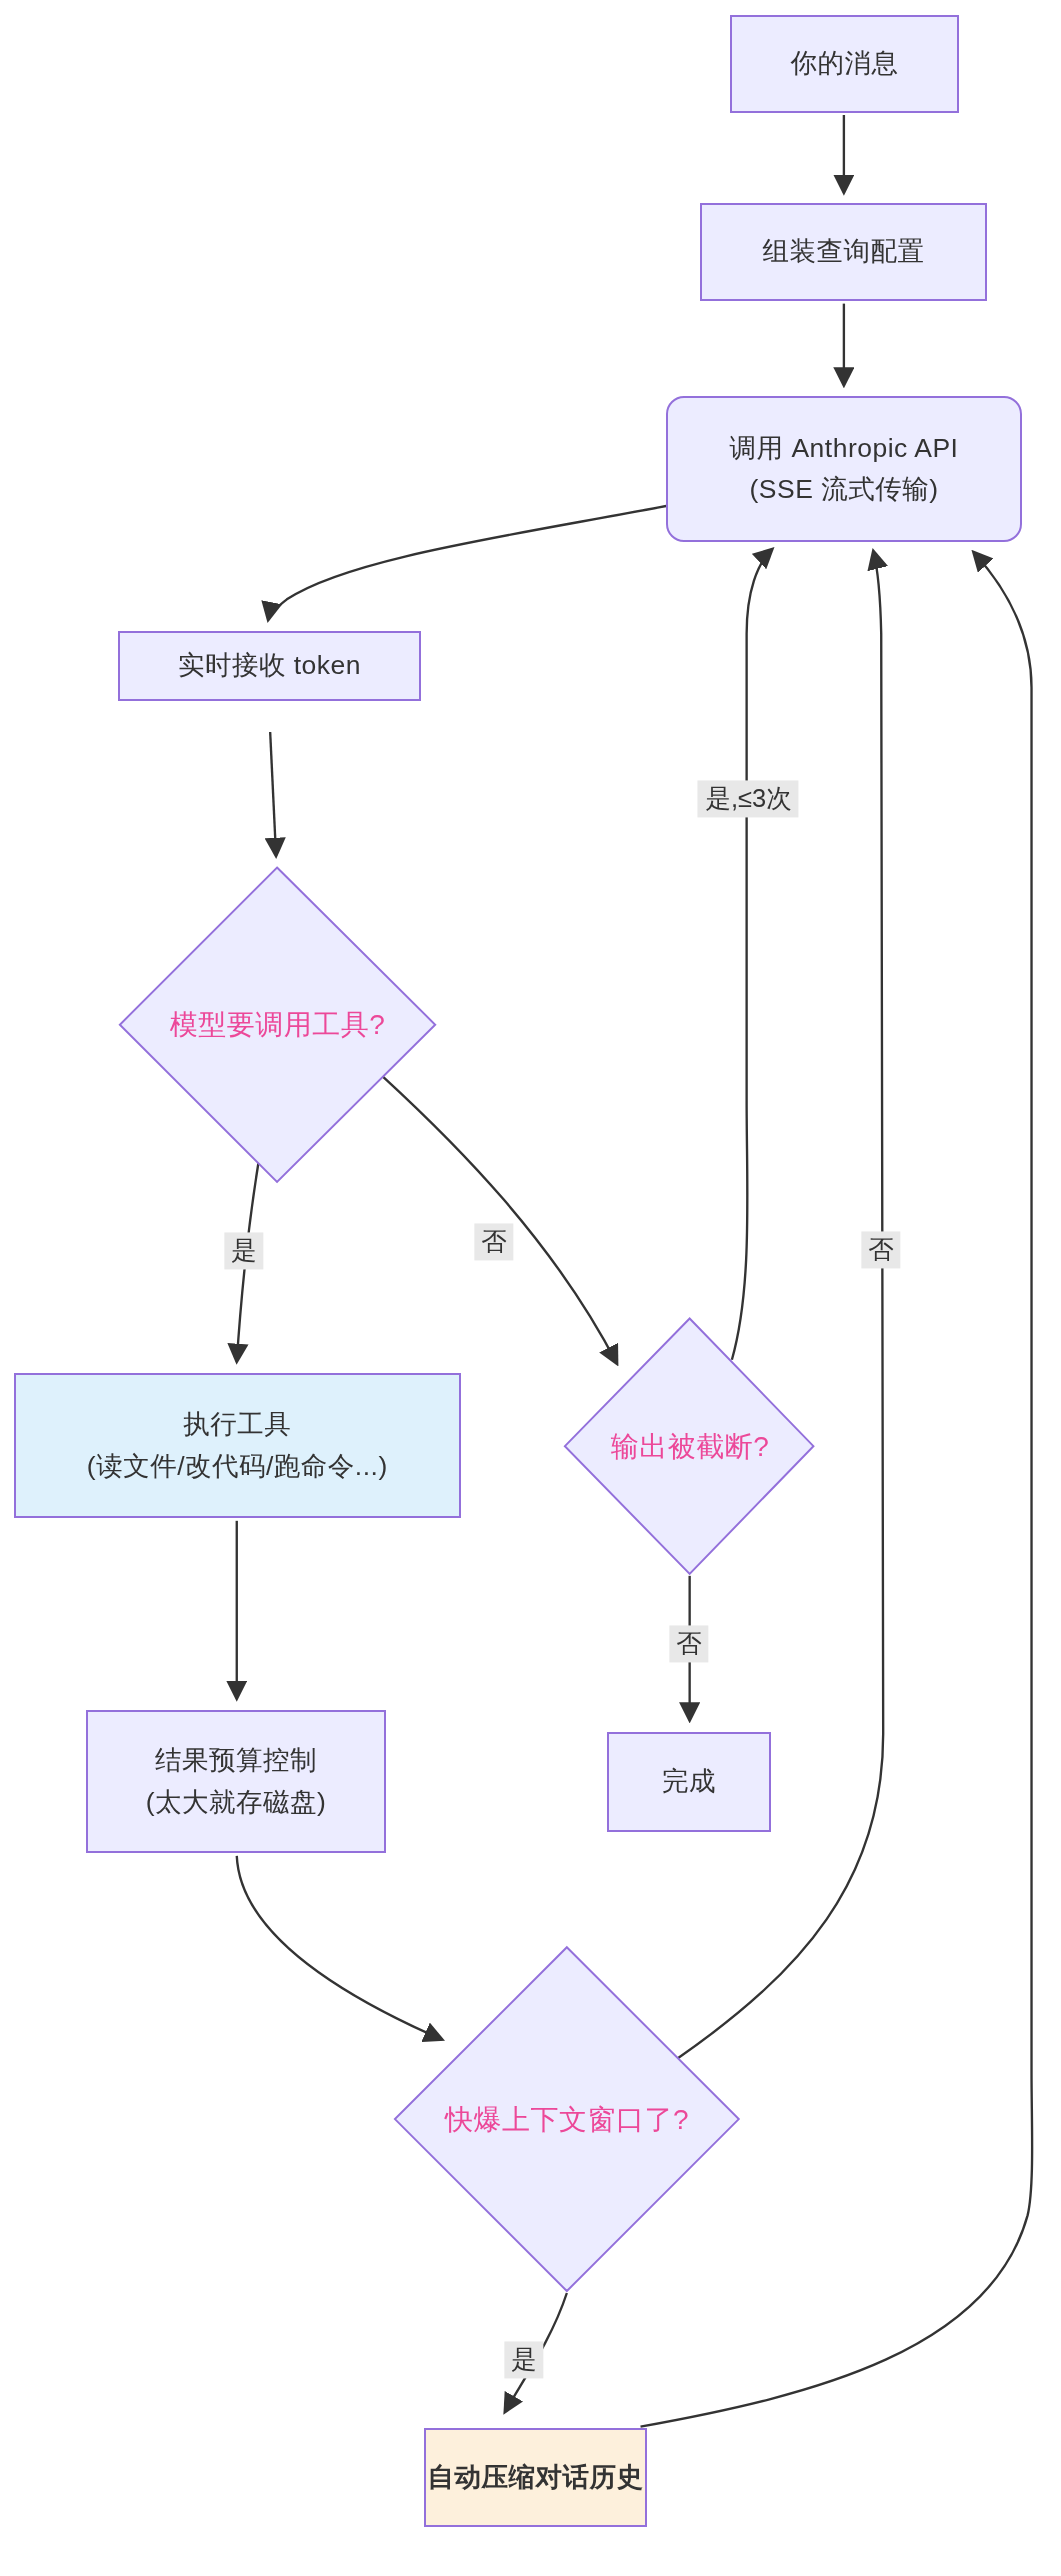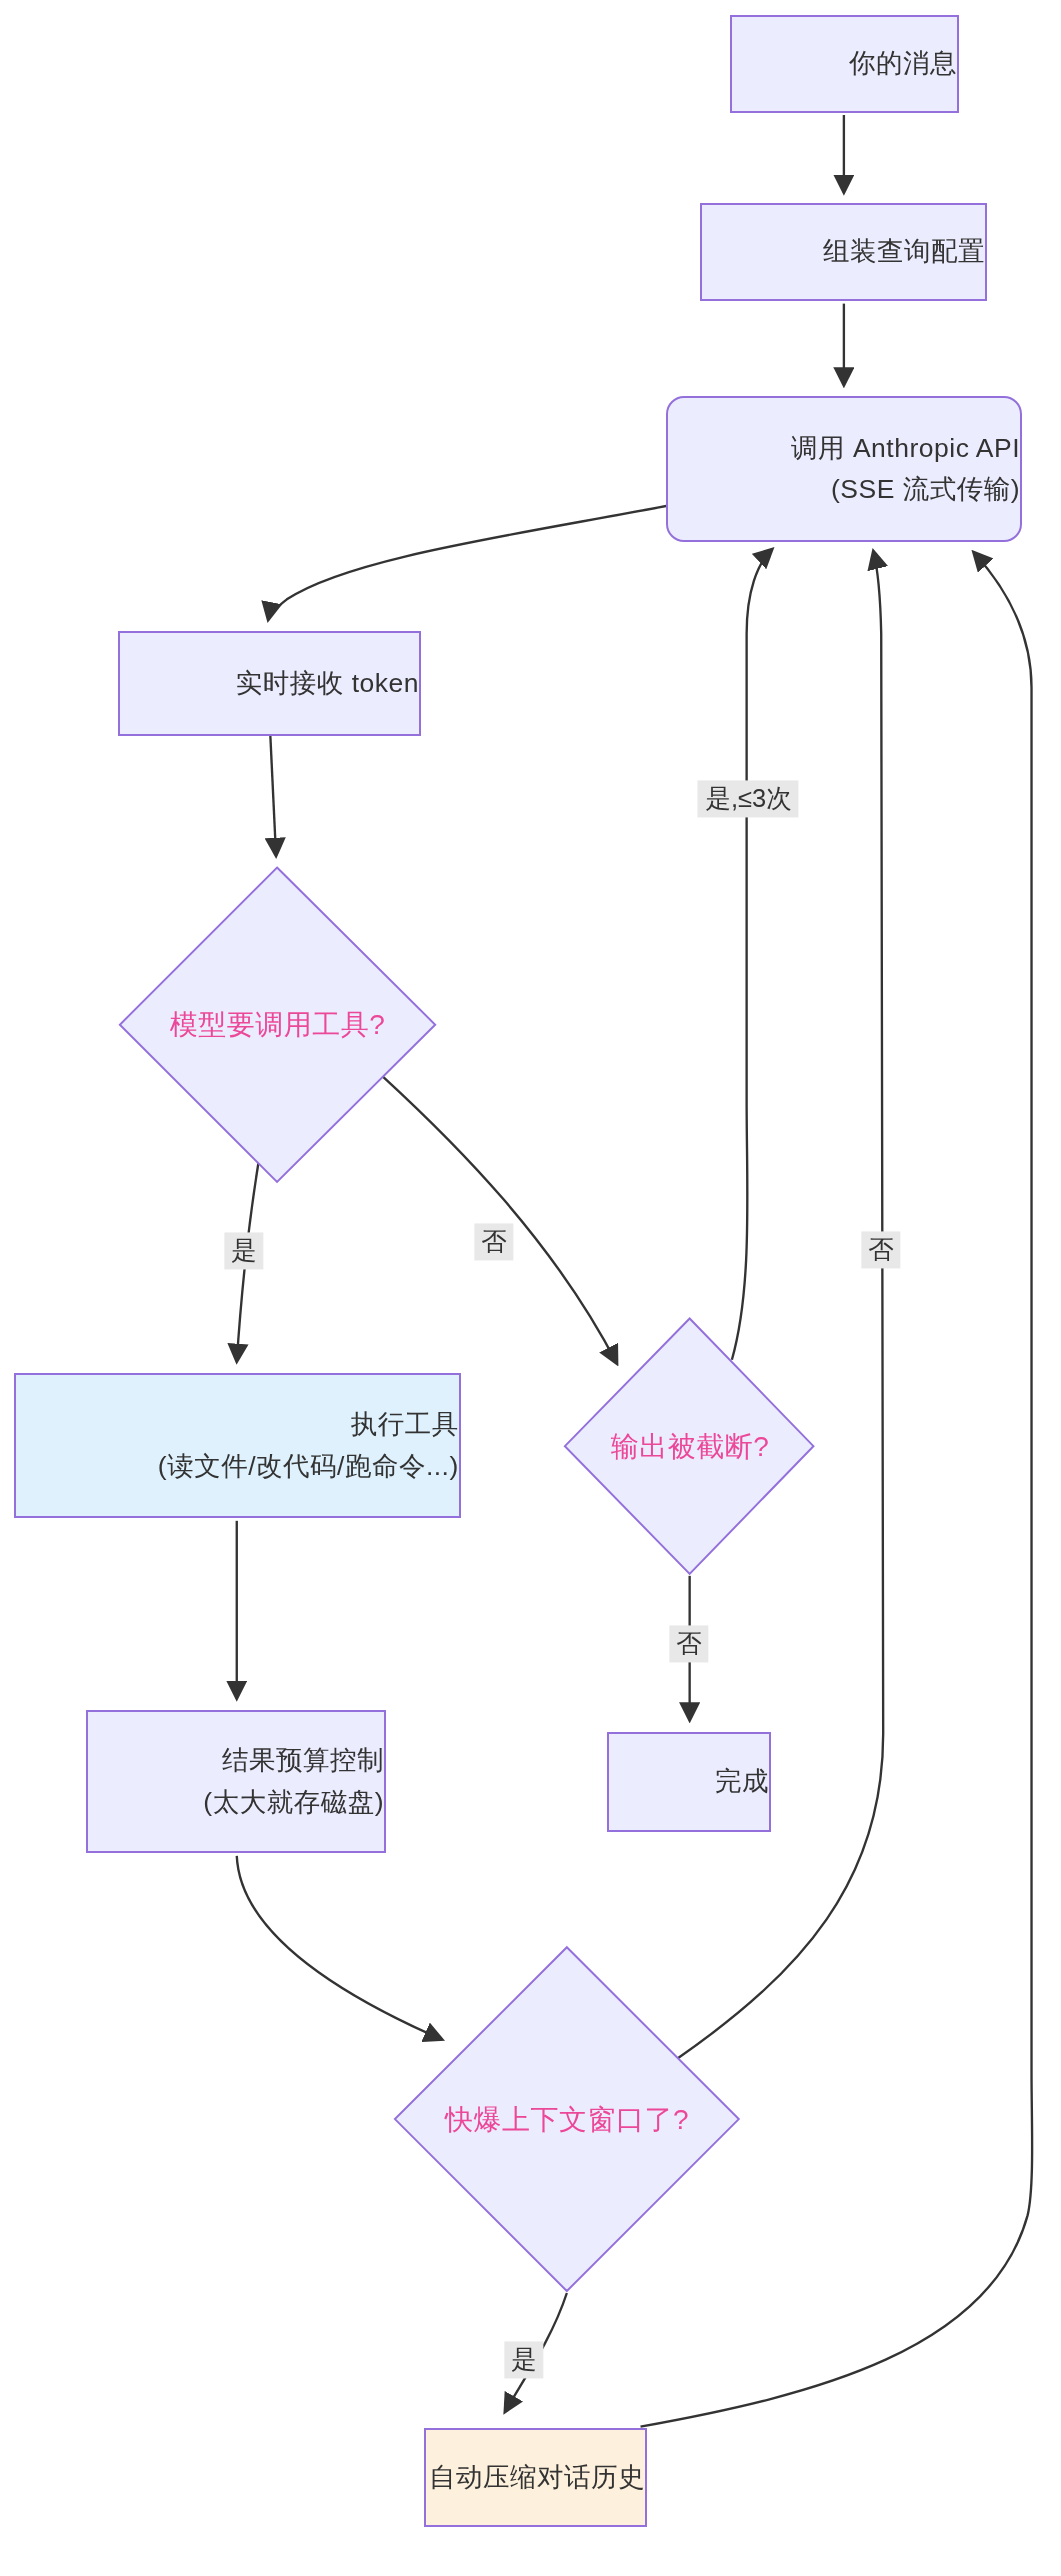--- a/index.html
+++ b/index.html
@@ -15,21 +15,21 @@
   .node {
     position:absolute;
     box-sizing:border-box;
     background:#ECECFF;
     border:2px solid #9370DB;
     color:#333333;
     font-size:26.5px;
     line-height:1.55;
     display:flex;
     flex-direction:column;
-    align-items:flex-end;
+    align-items:center;
     justify-content:center;
     text-align:center;
     letter-spacing:0.5px;
   }
   .node.blue  { background:#DEF1FC; }
   .node.cream { background:#FDF0DC; }
   .diamond-text {
     position:absolute;
     display:flex;
     align-items:center;
@@ -91,39 +91,39 @@
 
   <div class="node" style="left:700px; top:203px; width:287px; height:98px;">
     <div>组装查询配置</div>
   </div>
 
   <div class="node" style="left:666px; top:396px; width:356px; height:146px;border-radius:18px;">
     <div>调用 Anthropic API</div>
     <div>(SSE 流式传输)</div>
   </div>
 
-  <div class="node" style="left:118px; top:631px; width:303px; height:105px;">
+  <div class="node" style="left:118px; top:631px; width:303px; height:70px;">
     <div>实时接收 token</div>
   </div>
 
   <div class="node blue" style="left:13.8px; top:1373px; width:447px; height:145px;">
     <div>执行工具</div>
     <div>(读文件/改代码/跑命令...)</div>
   </div>
 
   <div class="node" style="left:607px; top:1732px; width:164px; height:100px;">
     <div>完成</div>
   </div>
 
   <div class="node" style="left:86px; top:1710px; width:300px; height:143px;">
     <div>结果预算控制</div>
     <div>(太大就存磁盘)</div>
   </div>
 
-  <div class="node cream" style="left:424px; top:2428px; width:223px; height:99px;">
+  <div class="node cream" style="left:424px; top:2428px; width:223px; height:99px;font-weight:bold;">
     <div>自动压缩对话历史</div>
   </div>
 
   <div class="diamond-text" style="left:120px; top:985px; width:315px; height:79px;">
     <span>模型要调用工具?</span>
   </div>
 
   <div class="diamond-text" style="left:565px; top:1407px; width:250px; height:79px;">
     <span>输出被截断?</span>
   </div>

